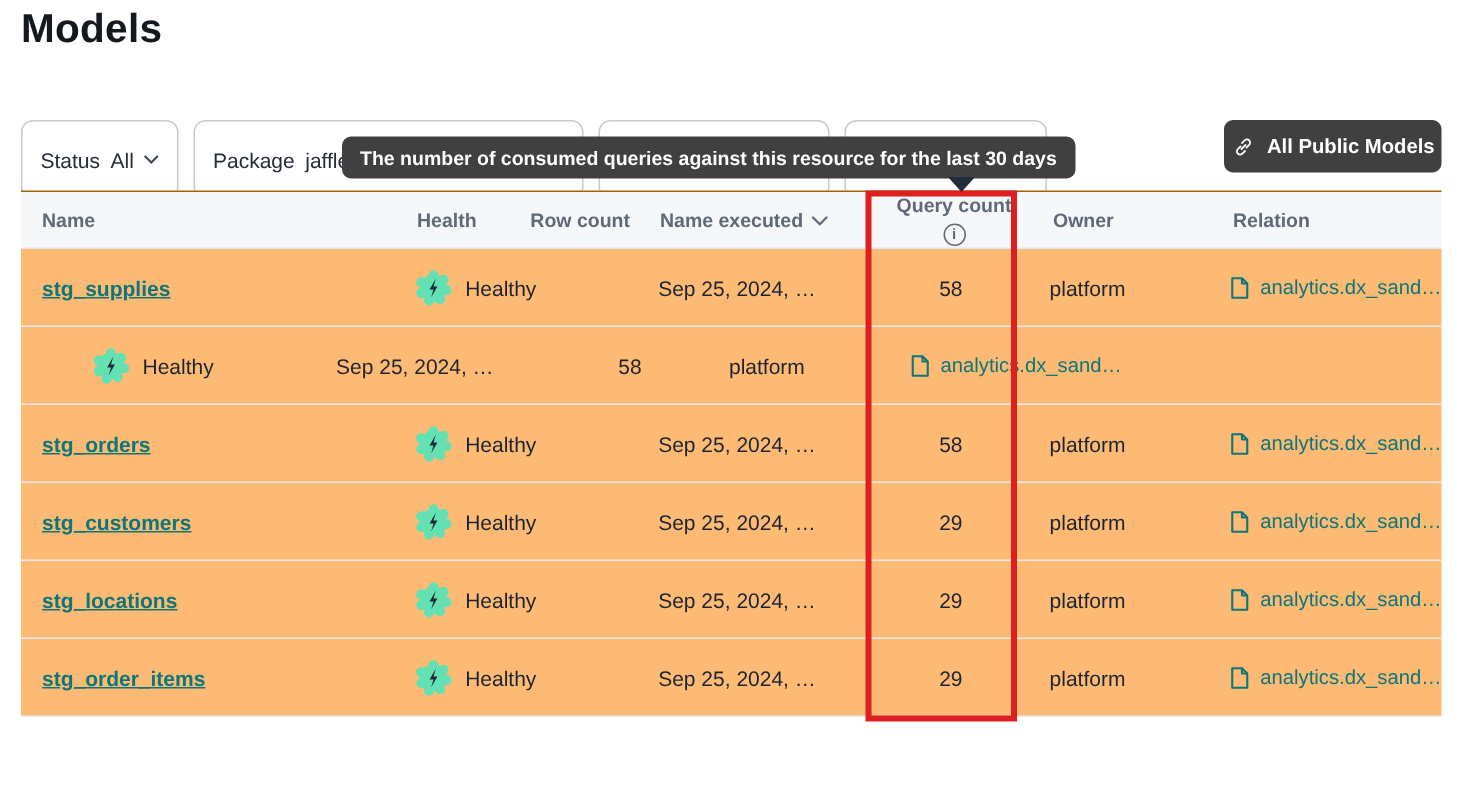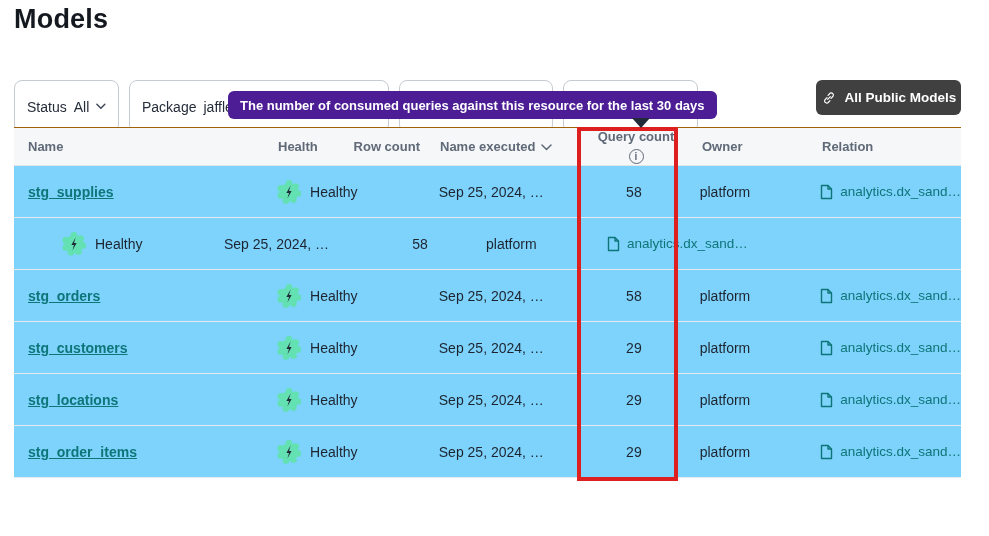--- a/index.html
+++ b/index.html
@@ -36,42 +36,42 @@
     position:absolute; left:816px; top:80px; width:145px; height:35px;
     background:#404040; border:none; border-radius:6px;
     color:#ffffff; font-size:13.5px; font-weight:700;
     display:flex; align-items:center; justify-content:center; gap:8px;
     font-family:"Liberation Sans", sans-serif; cursor:pointer;
   }
 
   
   .tooltip {
     position:absolute; left:228px; top:91px; height:28px; z-index:30;
-    background:#4c1d95; color:#ffffff; border-radius:6px;
+    background:#404040; color:#ffffff; border-radius:6px;
     display:flex; align-items:center; padding:0 12px;
     font-size:13px; font-weight:700; white-space:nowrap;
   }
   .tooltip-arrow {
     position:absolute; left:632px; top:118px; z-index:30;
     width:0; height:0;
     border-left:9px solid transparent; border-right:9px solid transparent;
     border-top:10px solid #222b3a;
   }
 
   
   .models-table { position:absolute; left:14px; top:127px; width:947px; }
   .thead {
     display:flex; align-items:center; height:39px;
     background:#f6f7f9; border-top:1px solid #a16207; border-bottom:1px solid #e2e5e9;
     font-size:13px; font-weight:700; color:#5f6977;
   }
   .trow {
     display:flex; align-items:center; height:52px;
     border-bottom:1px solid #e7e9ec; font-size:14px; color:#1d2430;
-    background:#7dd3fc;
+    background:#fdba74;
   }
   .c1 { width:216px; padding-left:14px; }
   .c2 { width:120px; display:flex; align-items:center; gap:9px;padding-left:48px; }
   .c3 { width:70px;  text-align:right; }
   .c4 { width:172px; padding-left:20px; }
   .c5 { width:100px; text-align:right; padding-right:12px; display:flex; justify-content:flex-end; align-items:center; gap:5px;flex-direction:column; }
   .c6 { width:130px; padding-left:10px; }
   .c7 { flex:1; display:flex; align-items:center; gap:6px; }
 
   .name-link {

